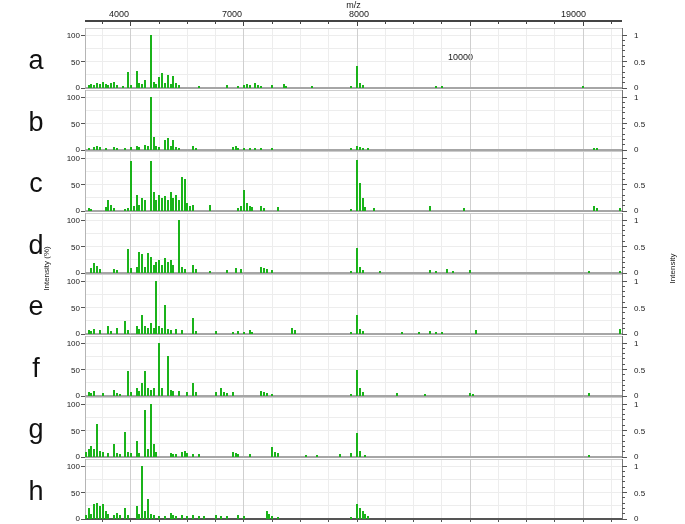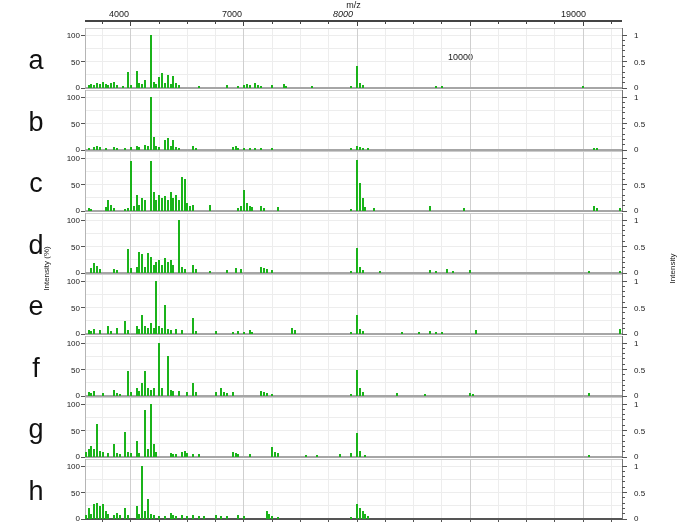--- a/index.html
+++ b/index.html
@@ -23,21 +23,21 @@
 </style>
 </head>
 <body>
 
 <div id="fig">
   <div id="top-axis" class="abs" style="left:0;top:0;width:685px;height:28px;">
     <span id="mz-label" style="left: 331.5px;">m/z</span>
 
   <span class="tick-label" style="left: 108.993px; top: 9px;">4000</span>
       <span class="tick-label" style="left: 221.998px; top: 9px;">7000</span>
-      <span class="tick-label" style="left: 333px; top: 9px; font-style: italic;">8000</span>
+      <span class="tick-label" style="left: 349px; top: 9px;">8000</span>
       <span class="tick-label" style="left: 448.008px; top: 9px; margin-top: 43px;">10000</span>
       <span class="tick-label" style="left: 561.013px; top: 9px;">19000</span>
       <svg width="685" height="28" style="position:absolute;left:0;top:0;">
         <line x1="85" y1="21" x2="622" y2="21" stroke="#444444" stroke-width="1.4" shape-rendering="crispEdges"></line>
         <line x1="102.74179292929293" y1="21" x2="102.74179292929293" y2="24" stroke="#444444" stroke-width="1" shape-rendering="crispEdges"></line>
         <line x1="130.99305555555554" y1="21" x2="130.99305555555554" y2="26" stroke="#444444" stroke-width="1" shape-rendering="crispEdges"></line>
         <line x1="159.2443181818182" y1="21" x2="159.2443181818182" y2="24" stroke="#444444" stroke-width="1" shape-rendering="crispEdges"></line>
         <line x1="187.4955808080808" y1="21" x2="187.4955808080808" y2="24" stroke="#444444" stroke-width="1" shape-rendering="crispEdges"></line>
         <line x1="215.74684343434345" y1="21" x2="215.74684343434345" y2="24" stroke="#444444" stroke-width="1" shape-rendering="crispEdges"></line>
         <line x1="243.99810606060606" y1="21" x2="243.99810606060606" y2="26" stroke="#444444" stroke-width="1" shape-rendering="crispEdges"></line>

